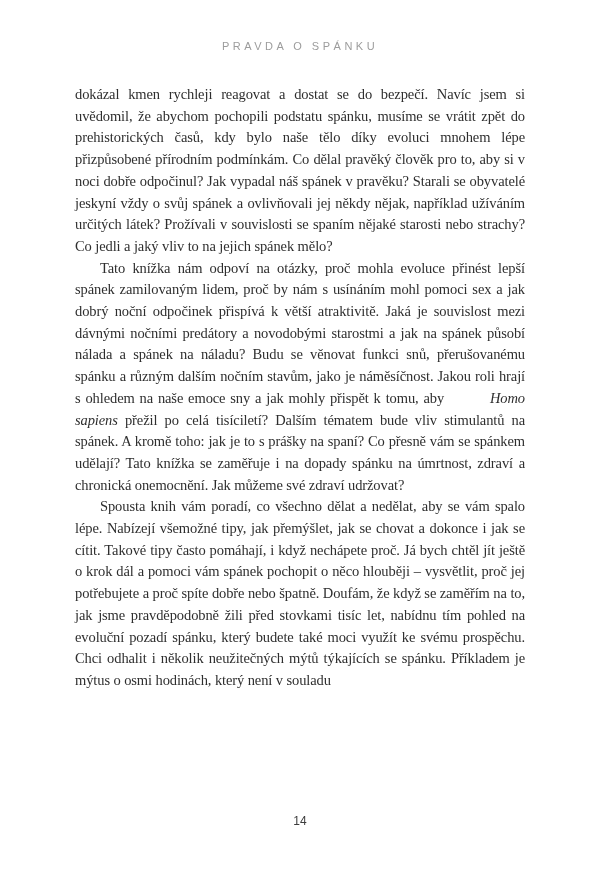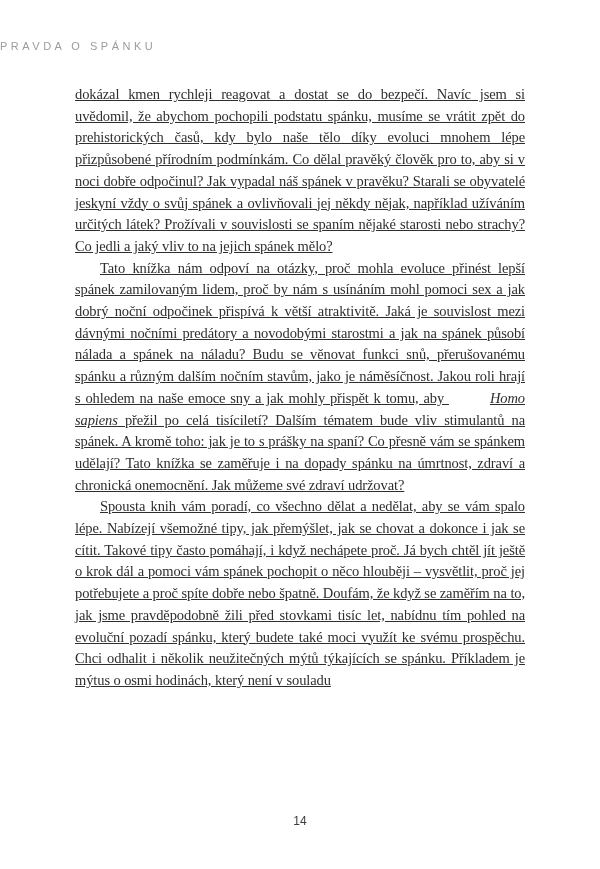--- a/index.html
+++ b/index.html
@@ -13,38 +13,38 @@
     height: 869px;
     background: #ffffff;
     overflow: hidden;
     font-family: "Liberation Serif", serif;
   }
   .running-header {
     position: absolute;
     top: 40px;
     left: 0;
     right: 0;
+    text-align: center;
     font-family: "Liberation Sans", sans-serif;
     font-size: 11px;
     font-weight: 400;
     letter-spacing: 3.5px;
     color: #9c9c9c;
     white-space: nowrap;
   }
   .body-text {
     position: absolute;
     top: 84px;
     left: 75px;
     width: 450px;
     color: #2e2e2e;
     font-size: 14.5px;
     line-height: 21.7px;
     text-align: justify;
     letter-spacing: -0.1px;
-    text-decoration: underline;
   }
   .body-text p {
     margin: 0;
     padding: 0;
   }
   .body-text p.indent {
     text-indent: 25px;
   }
   .body-text i {
     font-style: italic;

